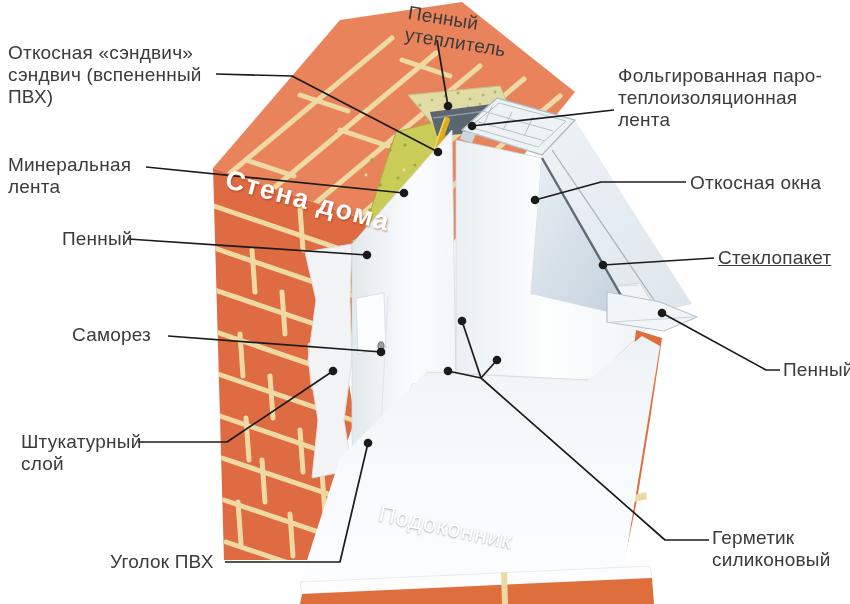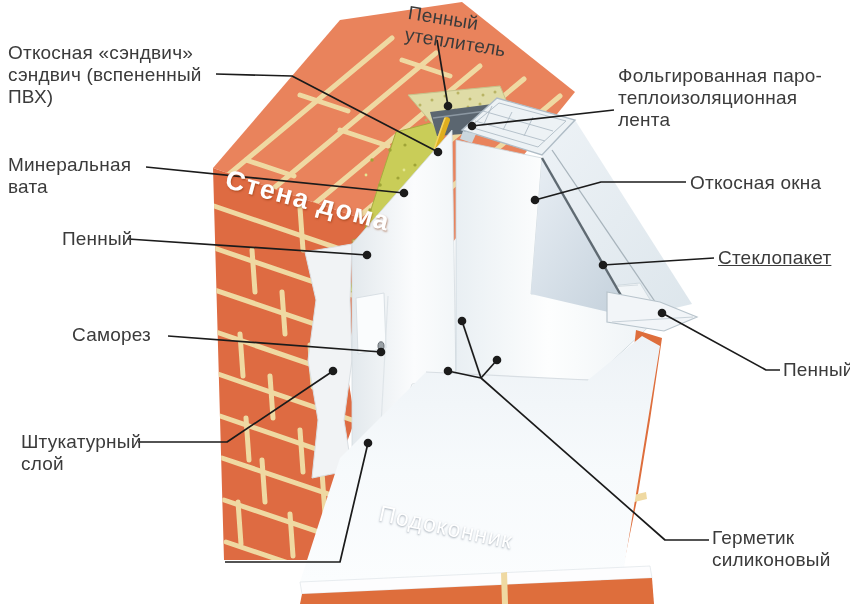--- a/index.html
+++ b/index.html
@@ -234,25 +234,26 @@
         <circle cx="448" cy="371" r="4.3"></circle>
   </g>
 </svg>
 
   <div class="lbl rot9" style="left:410px;top:2px;">Пенный
 утеплитель</div>
   <div class="lbl" style="left:8px;top:42px;width:220px;">Откосная «сэндвич»
 сэндвич (вспененный
 ПВХ)</div>
   <div class="lbl" style="left:8px;top:154px;width:170px;">Минеральная
-вата</div>
+лента</div>
   <div class="lbl" style="left:62px;top:228px;">Пенный</div>
   <div class="lbl" style="left:72px;top:324px;">Саморез</div>
   <div class="lbl" style="left:5px;top:431px;width:150px;margin-left:16px;">Штукатурный
 слой</div>
+  <div class="lbl" style="left:110px;top:551px;">Уголок ПВХ</div>
   <div class="lbl" style="left:618px;top:65px;width:240px;">Фольгированная паро-
 теплоизоляционная
 лента</div>
   <div class="lbl" style="left:690px;top:172px;">Откосная окна</div>
   <div class="lbl" style="left:718px;top:247px;text-decoration:underline;">Стеклопакет</div>
   <div class="lbl" style="left:783px;top:359px;">Пенный</div>
   <div class="lbl" style="left:712px;top:527px;width:160px;">Герметик
 силиконовый</div>
 
   <div class="wall-text" style="left:230px;top:164px;">Стена дома</div>

